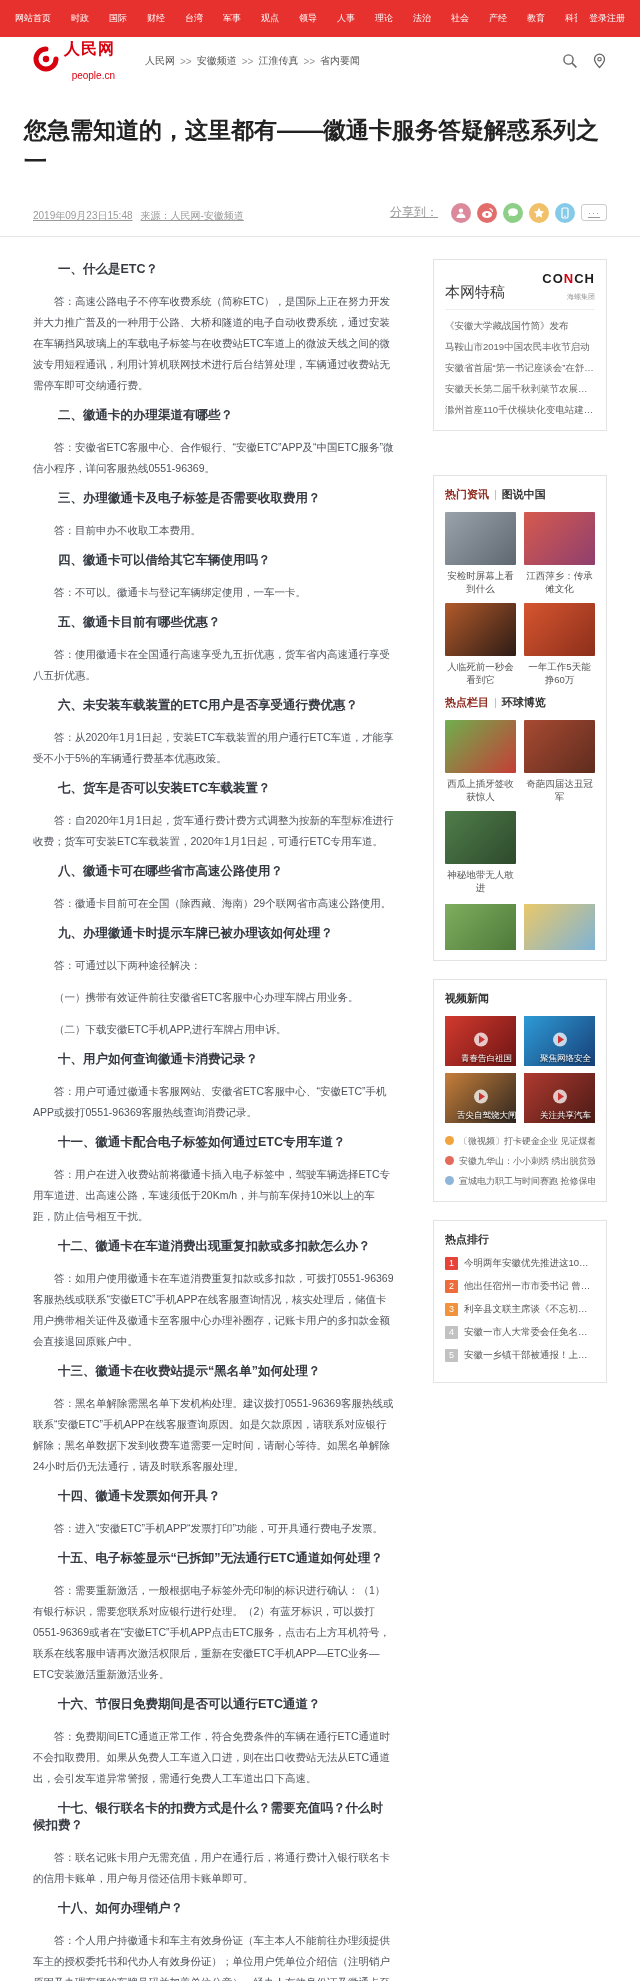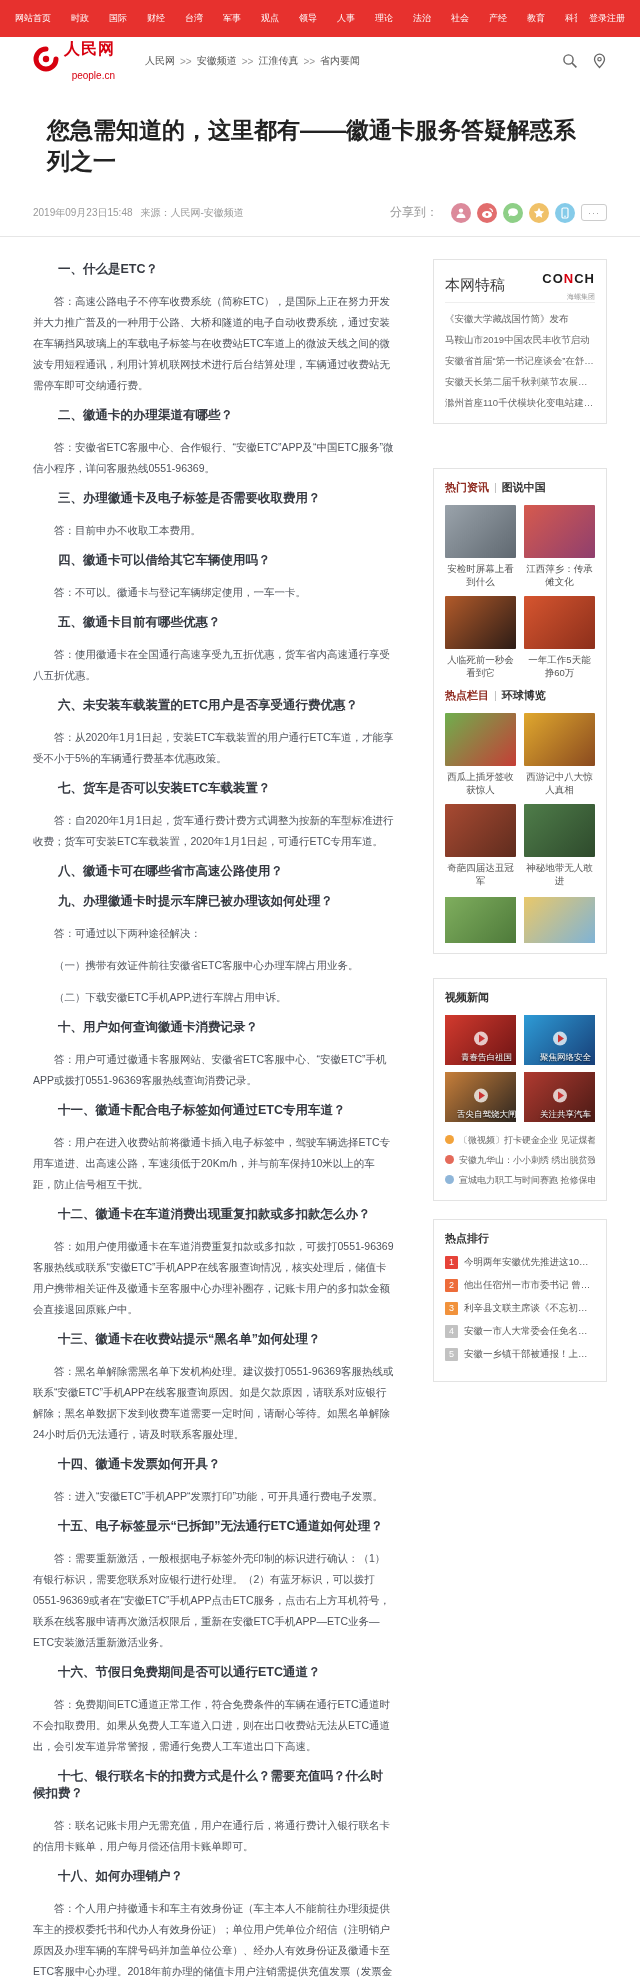--- a/index.html
+++ b/index.html
@@ -18,48 +18,48 @@
   .logo{display:flex;align-items:center;gap:5px;}
   .logo-txt{display:flex;flex-direction:column;line-height:1;}
   .logo-cn{color:#d7000f;font-size:16px;font-weight:bold;letter-spacing:1px;}
   .logo-en{color:#d7000f;font-size:10px;margin-top:14px;text-align:right;}
   .crumb{margin-left:30px;font-size:10px;color:#555;display:flex;gap:5px;align-items:center;}
   .crumb .sep{color:#999;}
   .hicons{margin-left:auto;display:flex;gap:14px;align-items:center;}
   .hicons svg{display:block;}
 
   
-  .title{font-size:23px;font-weight:bold;color:#222;padding:15px 47px 4px;line-height:1.35;}
-  .meta{display:flex;align-items:center;padding:6px 33px 13px;font-size:10px;color:#999;}
+  .title{font-size:23px;font-weight:bold;color:#222;padding:15px 24px 4px;line-height:1.35;}
+  .meta{display:flex;align-items:flex-end;padding:6px 33px 13px;font-size:10px;color:#999;text-decoration:underline;}
   .meta .src{margin-left:8px;}
   .share{margin-left:auto;display:flex;align-items:center;gap:6px;}
   .share-label{color:#999;font-size:12px;margin-right:7px;}
   .sh{width:20px;height:20px;border-radius:50%;display:flex;align-items:center;justify-content:center;}
   .more{min-width:24px;height:15px;border:1px solid #ccc;border-radius:3px;color:#999;display:flex;align-items:center;justify-content:center;font-size:9px;letter-spacing:1px;background:#fff;}
   .divider{border:none;border-top:1px solid #e6e6e6;margin:0;}
 
   
   .wrap{display:flex;padding:22px 33px 0;gap:38px;box-sizing:border-box;}
   .main{width:362px;flex:none;}
   .main h3{font-size:12.5px;color:#363a42;margin:2px 0 13px;text-indent:2em;font-weight:bold;}
   .main p{font-size:10.5px;color:#4e525a;line-height:21px;margin:0 0 11px;text-indent:2em;}
 
   
   .sidebar{width:174px;flex:none;}
   .box{border:1px solid #e3e3e3;padding:10px 11px;box-sizing:border-box;background:#fff;}
   .tegao{margin-bottom:44px;}
-  .tegao-head{display:flex;justify-content:space-between;align-items:center;border-bottom:1px solid #eee;margin-bottom:5px;}
+  .tegao-head{display:flex;justify-content:space-between;align-items:flex-end;padding-bottom:7px;border-bottom:1px solid #eee;margin-bottom:5px;}
   .tegao-title{font-size:15px;color:#3a3a3a;}
   .conch{text-align:right;line-height:1;}
   .conch-main{font-weight:bold;font-size:13px;color:#1c1c1c;letter-spacing:1px;}
   .conch-main .n{color:#d7000f;}
   .conch-sub{font-size:7px;color:#999;margin-top:2px;}
   .slist div{font-size:9.5px;color:#666;line-height:21px;white-space:nowrap;overflow:hidden;text-overflow:ellipsis;cursor:pointer;}
 
-  .hotbox{margin-bottom:24px;}
+  .hotbox{margin-bottom:18px;}
   .sec-head{font-size:11px;font-weight:bold;margin:1px 0 10px;}
   .sec-head .l{color:#8f2b20;}
   .sec-head .sep{color:#bbb;margin:0 5px;font-weight:normal;}
   .sec-head .r{color:#333;}
   .grid{display:flex;flex-wrap:wrap;column-gap:8px;}
   .gitem{width:71px;cursor:pointer;}
   .gimg{width:71px;height:53px;border-radius:1px;}
   .gcap{font-size:9.5px;color:#555;text-align:center;line-height:13px;margin:4px 0 8px;}
   .extra{display:flex;gap:8px;margin-top:2px;}
   .extra div{width:71px;height:46px;}
@@ -201,20 +201,21 @@
       <p class="a">答：目前申办不收取工本费用。</p>
       <h3 class="q">四、徽通卡可以借给其它车辆使用吗？</h3>
       <p class="a">答：不可以。徽通卡与登记车辆绑定使用，一车一卡。</p>
       <h3 class="q">五、徽通卡目前有哪些优惠？</h3>
       <p class="a">答：使用徽通卡在全国通行高速享受九五折优惠，货车省内高速通行享受八五折优惠。</p>
       <h3 class="q">六、未安装车载装置的ETC用户是否享受通行费优惠？</h3>
       <p class="a">答：从2020年1月1日起，安装ETC车载装置的用户通行ETC车道，才能享受不小于5%的车辆通行费基本优惠政策。</p>
       <h3 class="q">七、货车是否可以安装ETC车载装置？</h3>
       <p class="a">答：自2020年1月1日起，货车通行费计费方式调整为按新的车型标准进行收费；货车可安装ETC车载装置，2020年1月1日起，可通行ETC专用车道。</p>
       <h3 class="q">八、徽通卡可在哪些省市高速公路使用？</h3>
+      <p class="a">答：徽通卡目前可在全国（除西藏、海南）29个联网省市高速公路使用。</p>
       <h3 class="q">九、办理徽通卡时提示车牌已被办理该如何处理？</h3>
       <p class="a">答：可通过以下两种途径解决：</p>
       <p class="a">（一）携带有效证件前往安徽省ETC客服中心办理车牌占用业务。</p>
       <p class="a">（二）下载安徽ETC手机APP,进行车牌占用申诉。</p>
       <h3 class="q">十、用户如何查询徽通卡消费记录？</h3>
       <p class="a">答：用户可通过徽通卡客服网站、安徽省ETC客服中心、“安徽ETC”手机APP或拨打0551-96369客服热线查询消费记录。</p>
       <h3 class="q">十一、徽通卡配合电子标签如何通过ETC专用车道？</h3>
       <p class="a">答：用户在进入收费站前将徽通卡插入电子标签中，驾驶车辆选择ETC专用车道进、出高速公路，车速须低于20Km/h，并与前车保持10米以上的车距，防止信号相互干扰。</p>
       <h3 class="q">十二、徽通卡在车道消费出现重复扣款或多扣款怎么办？</h3>
       <p class="a">答：如用户使用徽通卡在车道消费重复扣款或多扣款，可拨打0551-96369客服热线或联系“安徽ETC”手机APP在线客服查询情况，核实处理后，储值卡用户携带相关证件及徽通卡至客服中心办理补圈存，记账卡用户的多扣款金额会直接退回原账户中。</p>
@@ -275,24 +276,20 @@
         </div>
       <div class="sec-head">
         <span class="l">热点栏目</span><span class="sep">|</span><span class="r">环球博览</span>
       </div>
       <div class="grid" id="subgrid">
           <div class="gitem">
             <div class="gimg" style="background: linear-gradient(135deg, rgb(111, 175, 78), rgb(197, 62, 54));"></div>
             <div class="gcap">西瓜上插牙签收获惊人</div>
           </div>
           <div class="gitem">
-            <div class="gimg" style="background: linear-gradient(135deg, rgb(224, 168, 46), rgb(138, 74, 31));"></div>
-            <div class="gcap">西游记中八大惊人真相</div>
-          </div>
-          <div class="gitem">
             <div class="gimg" style="background: linear-gradient(135deg, rgb(168, 74, 50), rgb(95, 44, 30));"></div>
             <div class="gcap">奇葩四届达丑冠军</div>
           </div>
           <div class="gitem">
             <div class="gimg" style="background: linear-gradient(135deg, rgb(79, 125, 74), rgb(46, 74, 44));"></div>
             <div class="gcap">神秘地带无人敢进</div>
           </div>
         </div>
       <div class="extra" id="extrarow">
           <div style="background: linear-gradient(135deg, rgb(127, 174, 94), rgb(78, 122, 58));"></div>

